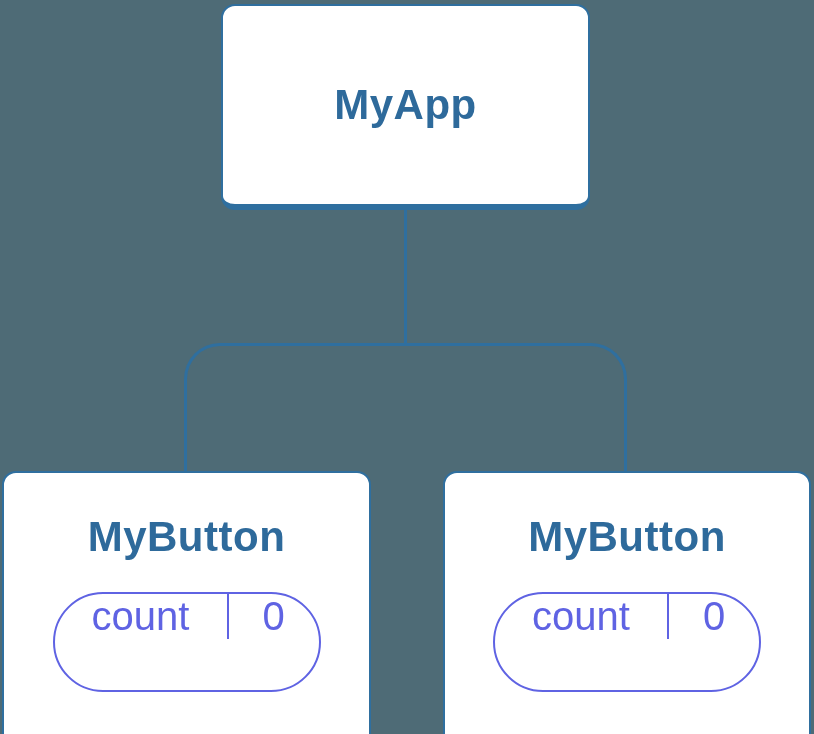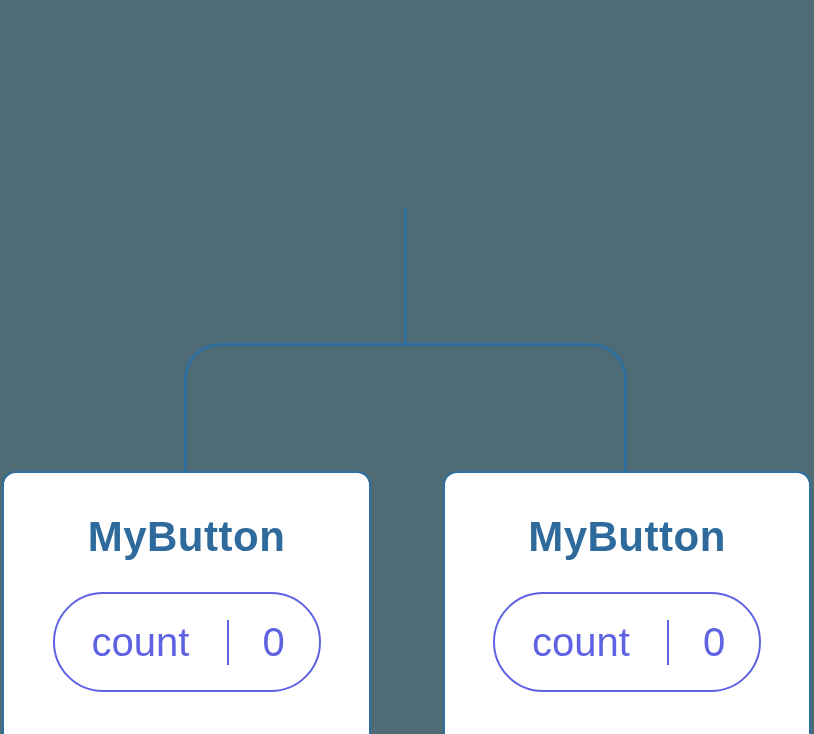--- a/index.html
+++ b/index.html
@@ -67,21 +67,21 @@
     letter-spacing: 0.5px;
   }
 
   
   .state-pill {
     margin-top: 29px;
     width: 268px; height: 100px;
     border: 2px solid var(--state-accent);
     border-radius: 52px;
     display: flex;
-    align-items: center;
+    align-items: flex-start;
     overflow: hidden;
   }
   .state-key, .state-value {
     display: flex; align-items: center; justify-content: center;
     color: var(--state-accent);
     font-size: 40px;
     font-weight: 500;
   }
   .state-key { flex: 1; }
   .state-value {
@@ -90,20 +90,23 @@
   }
 </style>
 </head>
 <body>
 
 <div class="stage">
 
   <div class="trunk"></div>
   <div class="bracket"></div>
 
+  <div class="node root-node">
+    <div class="node-title">MyApp</div>
+  </div>
 
   <div class="node child-node left">
     <div class="node-title">MyButton</div>
     <div class="state-pill">
       <div class="state-key">count</div>
       <div class="state-value">0</div>
     </div>
   </div>
 
   <div class="node child-node right">

